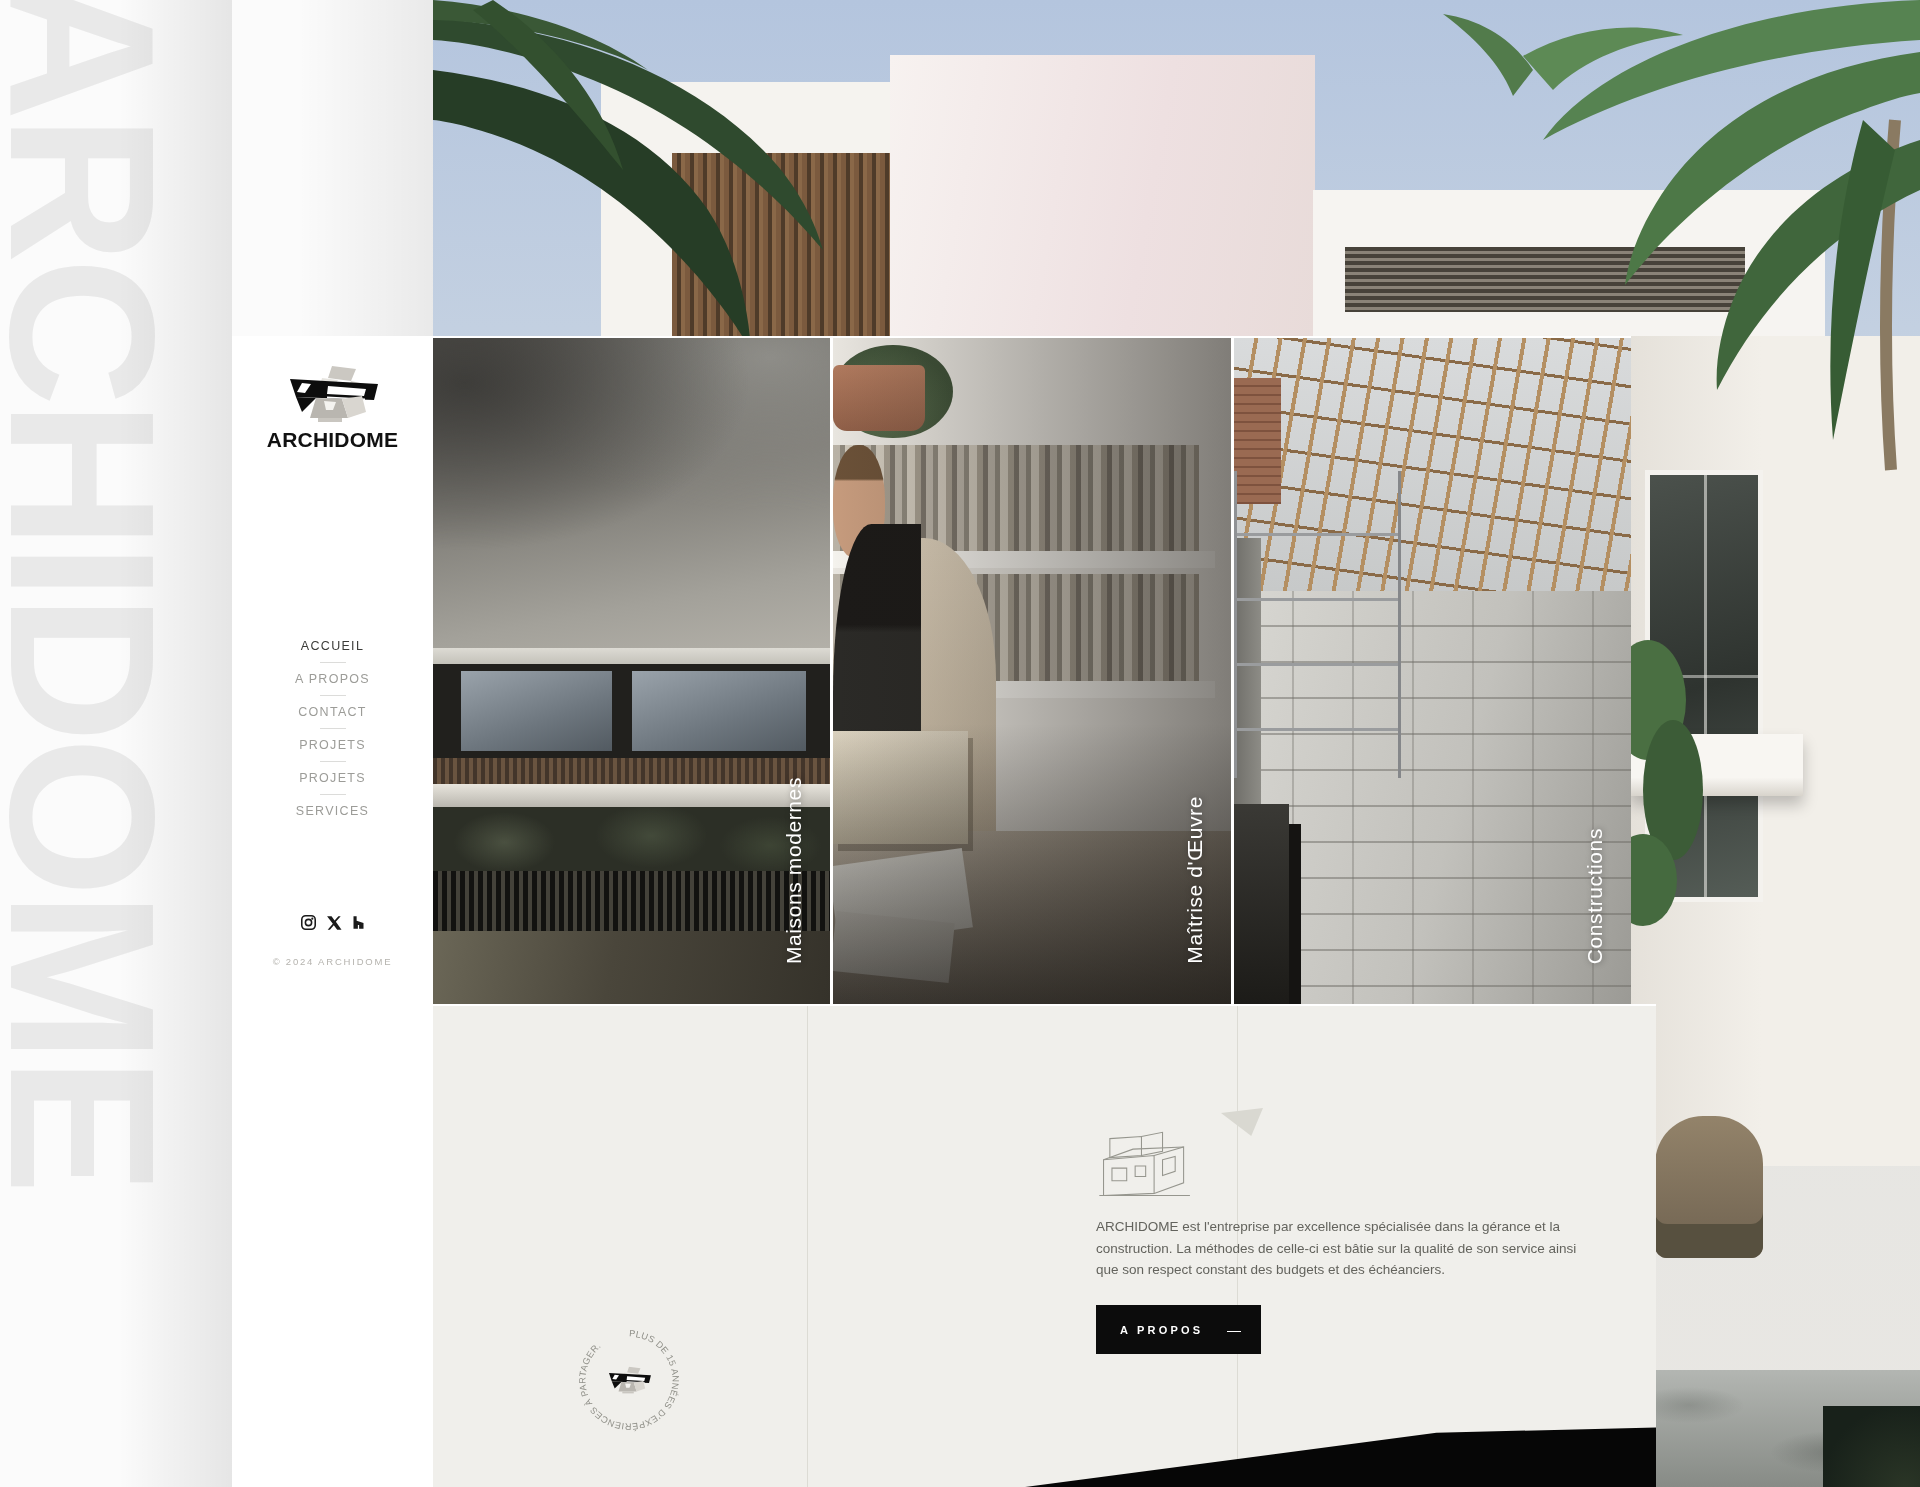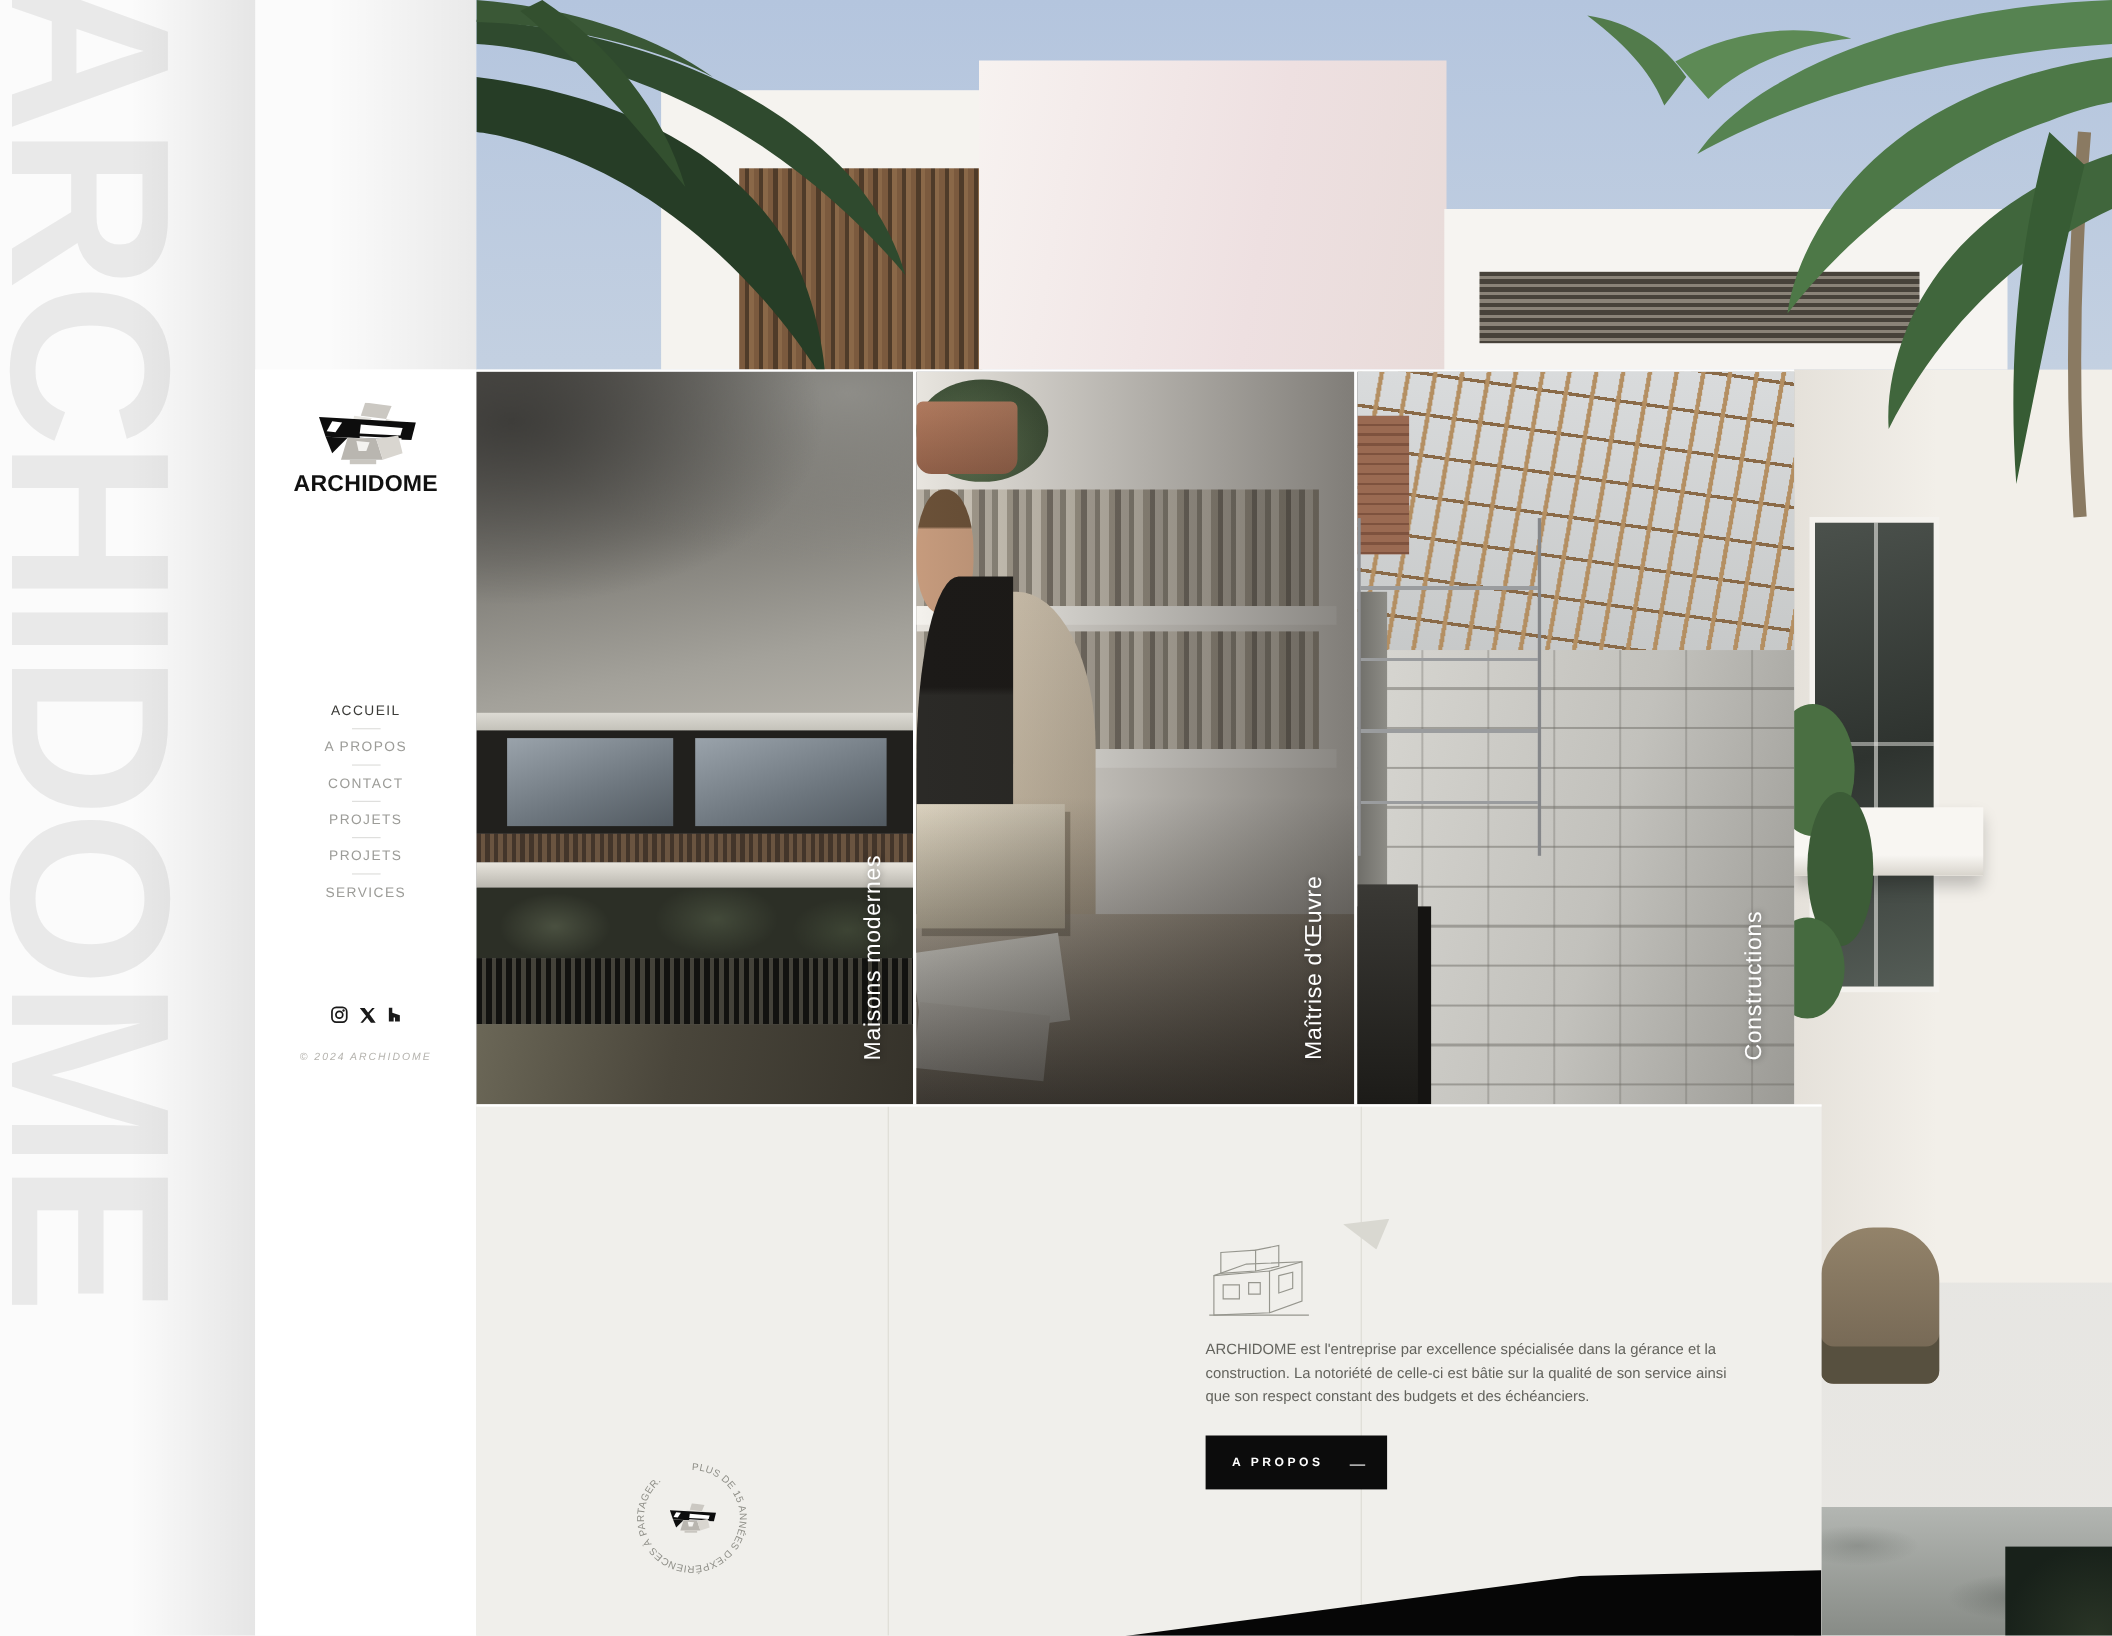--- a/index.html
+++ b/index.html
@@ -164,21 +164,21 @@
   #sidebar>*{position:absolute;}
   .logo-mark{left:48px;top:30px;}
   .wordmark{left:0;top:92px;width:100%;font-size:21px;font-weight:bold;letter-spacing:.2px;color:#111;}
   .nav{left:0;top:258px;width:100%;margin-top:45px;}
   .nav-item{display:block;font-size:12.5px;letter-spacing:1.3px;color:#9c9c98;
     text-decoration:none;line-height:14px;margin-bottom:9px;}
   .nav-item.active{color:#3b3b38;}
   .nav-sep{width:26px;height:1px;background:#dcdcda;margin:0 auto 9px;}
   .social{left:0;top:578px;width:100%;display:flex;justify-content:center;align-items:center;gap:9px;}
   .social a{display:inline-flex;align-items:center;color:#1a1a1a;text-decoration:none;}
-  .copyright{left:0;top:620px;width:100%;font-size:9.5px;letter-spacing:1.8px;color:#b5b3ae;font-style:italic;}
+  .copyright{left:0;top:620px;width:100%;font-size:9.5px;letter-spacing:1.8px;color:#b5b3ae;}
 </style>
 </head>
 <body>
 
 <svg width="0" height="0" style="position:absolute" aria-hidden="true">
   <symbol id="logoMark" viewBox="0 0 100 58">
     <polygon points="50,0 74,3 69,15 46,12" fill="#cbc8c2"></polygon>
     <polygon points="69,15 88,19 83,34 64,29" fill="#dbd8d2"></polygon>
     <polygon points="40,12 56,14 50,24 38,20" fill="#e7e5e0"></polygon>
     <polygon points="8,13 96,18 92,34 14,31" fill="#0d0d0d"></polygon>
@@ -333,21 +333,21 @@
     <path d="M58 26 L86 18 L86 52 L58 62"></path>
     <path d="M10 30 L38 20 L86 18"></path>
     <path d="M16 10 L46 8 L46 26 L16 28 Z"></path>
     <path d="M46 8 L66 4 L66 22 L46 26"></path>
     <path d="M18 38 h14 v12 h-14 z"></path>
     <path d="M40 36 h10 v10 h-10 z"></path>
     <path d="M66 30 l12 -3 v14 l-12 4 z"></path>
     <path d="M6 64 H92"></path>
   </svg>
 
-  <p class="description" style="margin:0">ARCHIDOME est l'entreprise par excellence spécialisée dans la gérance et la construction. La notoriété de celle-ci est bâtie sur la qualité de son service ainsi que son respect constant des budgets et des échéanciers.</p>
+  <p class="description" style="margin:0">ARCHIDOME est l'entreprise par excellence spécialisée dans la gérance et la construction. La méthodes de celle-ci est bâtie sur la qualité de son service ainsi que son respect constant des budgets et des échéanciers.</p>
 
   <button class="btn">
     <span>A PROPOS</span>
     <span class="dash">—</span>
   </button>
 
   <svg class="stamp" viewBox="0 0 112 112">
     <defs>
       <path id="stampCircle" d="M56,14 a42,42 0 1 1 -0.01,0" fill="none"></path>
     </defs>

